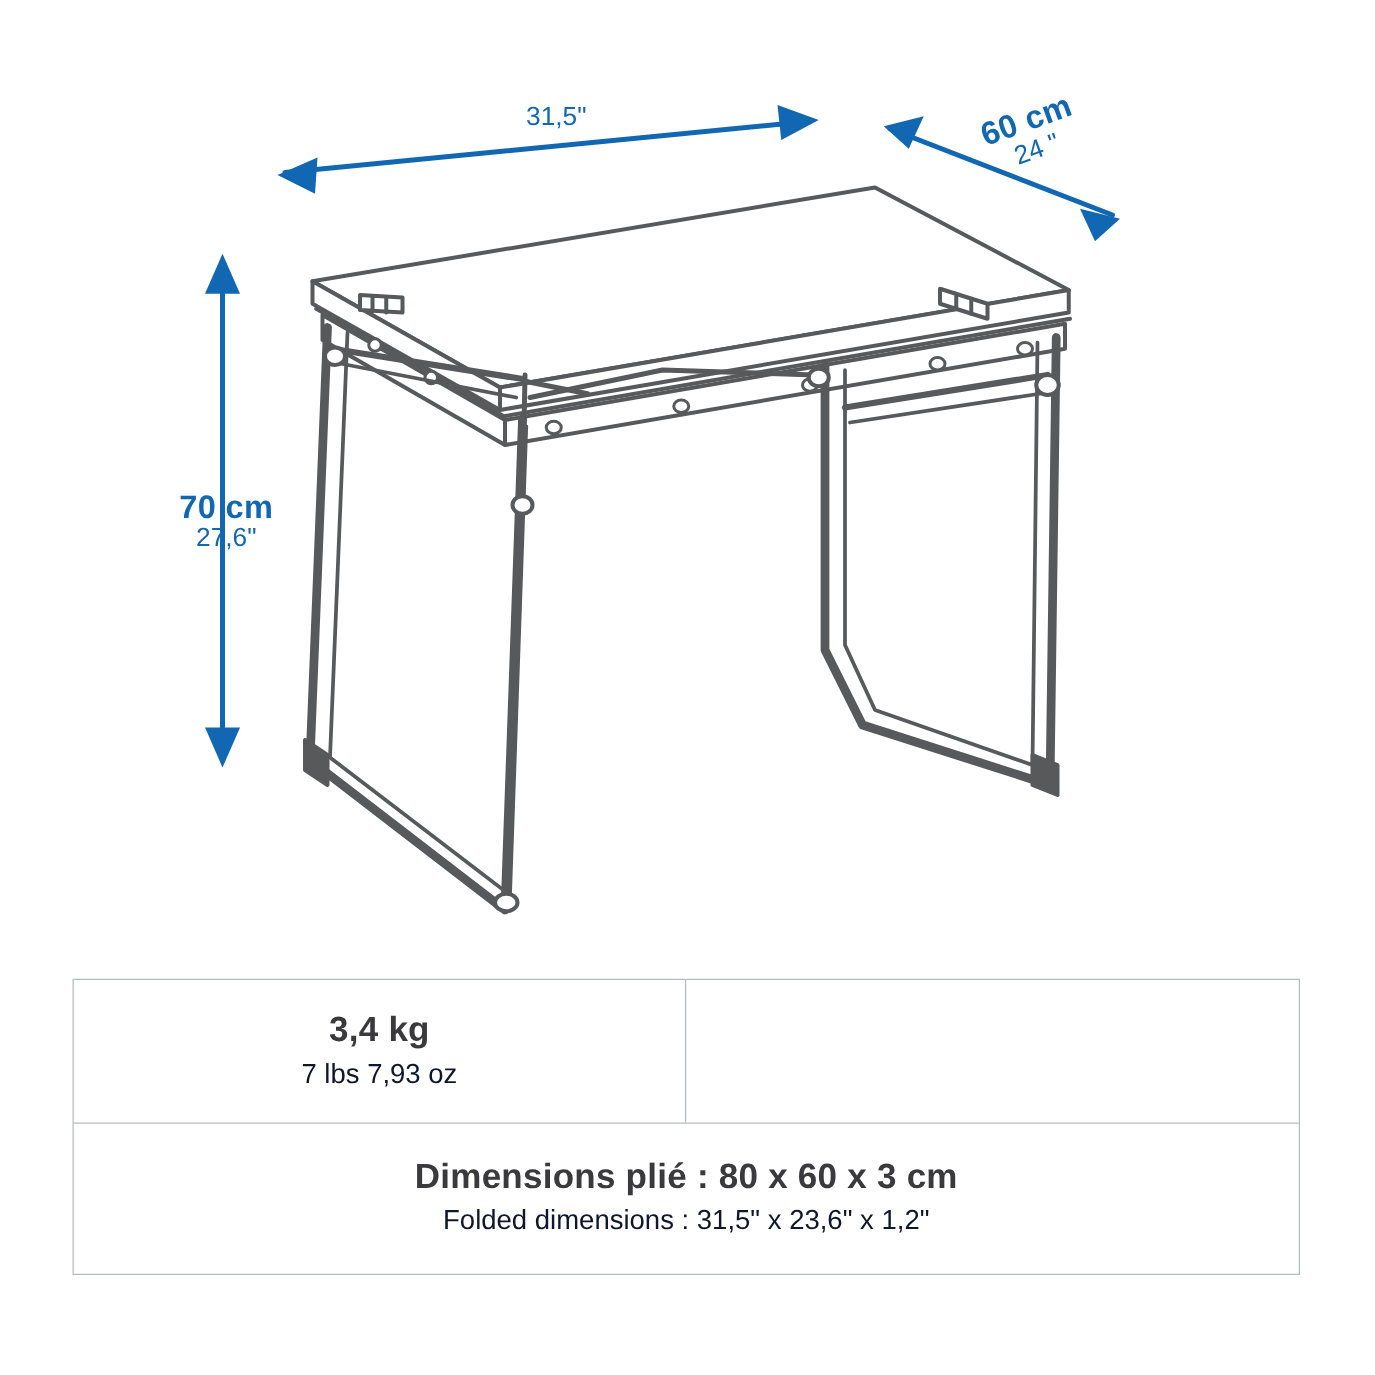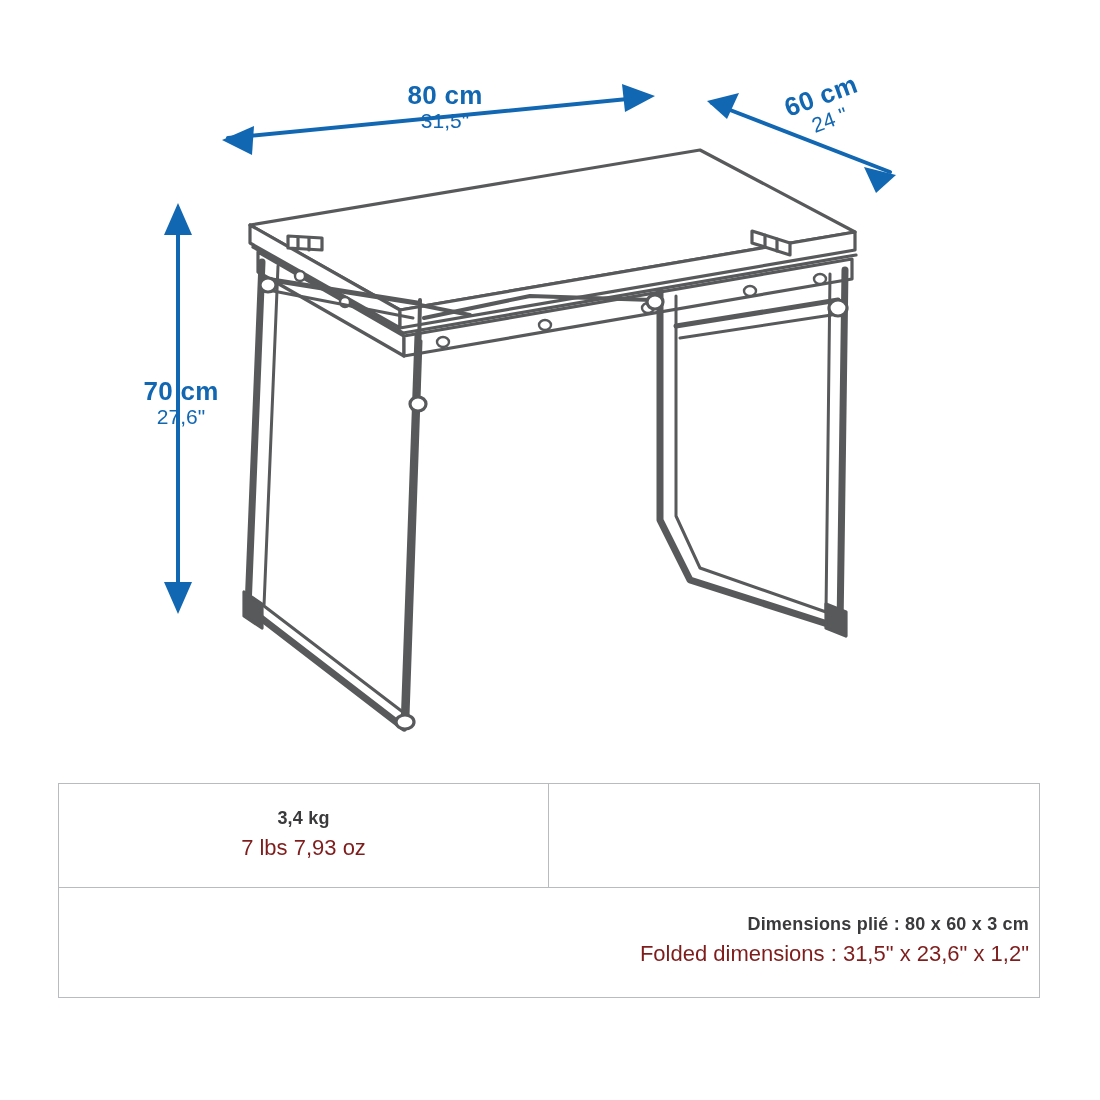--- a/index.html
+++ b/index.html
@@ -51,21 +51,21 @@
   }
   #label-depth {
     left: 735px;
     top: 82px;
     width: 180px;
     transform: rotate(-20deg);
     transform-origin: 50% 50%;
   }
   #label-height {
     left: 106px;
-    top: 378px;
+    top: 392px;
     width: 150px;
   }
 
   
   .spec-table {
     position: absolute;
     left: 58px;
     top: 783px;
     width: 982px;
     border: 1px solid #b9bcbe;
@@ -84,33 +84,32 @@
     box-sizing: border-box;
     padding: 24px 10px 26px 10px;
     text-align: center;
   }
   .spec-cell.left {
     border-right: 1px solid #b9bcbe;
   }
   .spec-cell.full {
     flex: 1 1 100%;
     padding: 26px 10px 30px 10px;
-    text-align: right;
   }
   .spec-main {
     display: block;
     font-weight: bold;
-    font-size: 18px;
+    font-size: 28px;
     color: #3a3a3c;
     letter-spacing: 0.2px;
   }
   .spec-sub {
     display: block;
     font-size: 22px;
-    color: #7f1d1d;
+    color: #0f172a;
     margin-top: 6px;
   }
 </style>
 </head>
 <body>
 
 <div id="stage">
 
   <svg class="diagram" viewBox="0 0 1100 1100">
 
@@ -195,21 +194,20 @@
       <path d="M 838 314 L 680 338" fill="none" stroke-width="3"></path>
       <ellipse cx="838" cy="308" rx="9" ry="8" fill="#ffffff"></ellipse>
 
       <path d="M 424 318 L 530 296 L 652 300" fill="none" stroke-width="4"></path>
       <ellipse cx="655" cy="302" rx="8" ry="7" fill="#ffffff"></ellipse>
 
     </g>
   </svg>
 
   <div class="dim-label" id="label-width">
-    <span class="main">80 cm</span>
     <span class="sub">31,5"</span>
   </div>
 
   <div class="dim-label" id="label-depth">
     <span class="main">60 cm</span>
     <span class="sub">24 "</span>
   </div>
 
   <div class="dim-label" id="label-height">
     <span class="main">70 cm</span>

